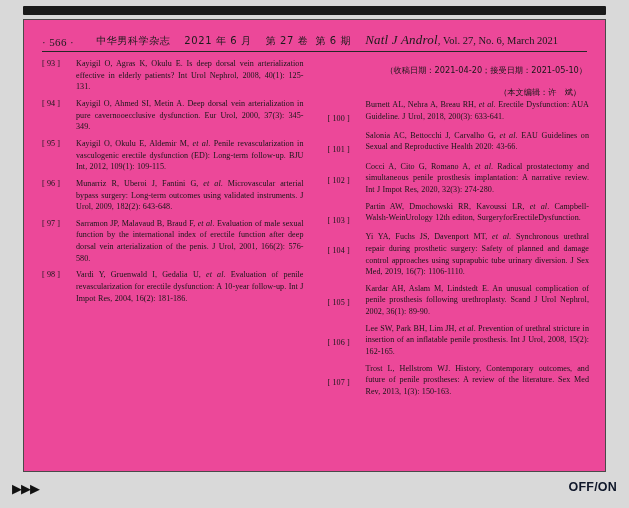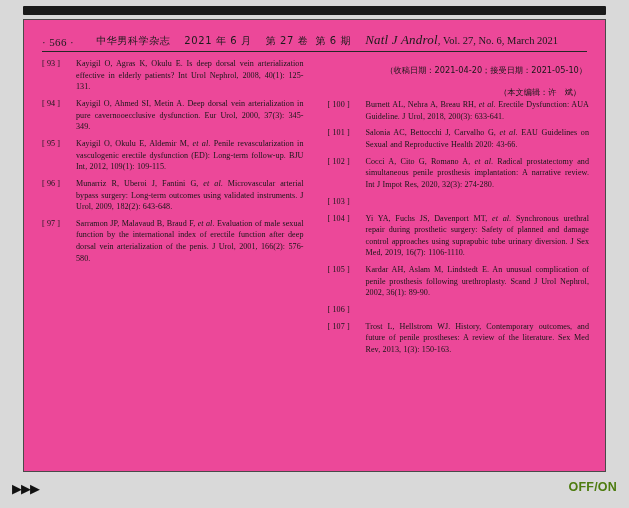--- a/index.html
+++ b/index.html
@@ -63,21 +63,21 @@
     line-height:11.6px;
     color:#171717;
   }
   .ref .num{
     flex:0 0 auto;
     white-space:nowrap;
     font-size:8.1px;
     letter-spacing:.1px;
   }
   .col-left .ref .num{width:26px;}
-  .col-right .ref .num{width:30px;}
+  .col-right .ref .num{width:30px;margin-top:14px;}
   .ref .body{
     flex:1 1 auto;
     text-align:justify;
     text-justify:inter-word;
     letter-spacing:.05px;
     word-spacing:.3px;
     margin-left:8px;
   }
   .ref .body i{font-style:italic;}
 
@@ -97,21 +97,21 @@
     position:absolute;left:0;top:474px;width:629px;height:34px;
     background:#d9d9d9;
   }
   .play-icon{
     position:absolute;left:12px;top:8px;
     color:#111;font-size:13px;line-height:13px;letter-spacing:-1px;
     font-family:"DejaVu Sans","Liberation Sans",sans-serif;
   }
   .offon{
     position:absolute;right:12px;top:6px;
-    color:#4d7c0f;font-size:12.5px;font-weight:bold;letter-spacing:.2px;
+    color:#0f172a;font-size:12.5px;font-weight:bold;letter-spacing:.2px;
     font-family:"Liberation Sans","DejaVu Sans",sans-serif;
   }
 </style>
 </head>
 <body>
 
 <div class="app">
 
   <div class="titlebar"></div>
 
@@ -157,51 +157,57 @@
             <span class="body">Kayigil O, Okulu E, Aldemir M, <i>et al</i>. Penile revascularization in vasculogenic erectile dysfunction (ED): Long-term follow-up. BJU Int, 2012, 109(1): 109-115.</span>
           </div>
           <div class="ref">
             <span class="num">[ 96 ]</span>
             <span class="body">Munarriz R, Uberoi J, Fantini G, <i>et al</i>. Microvascular arterial bypass surgery: Long-term outcomes using validated instruments. J Urol, 2009, 182(2): 643-648.</span>
           </div>
           <div class="ref">
             <span class="num">[ 97 ]</span>
             <span class="body">Sarramon JP, Malavaud B, Braud F, <i>et al</i>. Evaluation of male sexual function by the international index of erectile function after deep dorsal vein arterialization of the penis. J Urol, 2001, 166(2): 576-580.</span>
           </div>
+          <div class="ref">
+            <span class="num">[ 98 ]</span>
+            <span class="body">Vardi Y, Gruenwald I, Gedalia U, <i>et al</i>. Evaluation of penile revascularization for erectile dysfunction: A 10-year follow-up. Int J Impot Res, 2004, 16(2): 181-186.</span>
+          </div>
         </div>
       <div class="col col-right">
         <div class="tail">
           <div class="line1">（收稿日期：2021-04-20；接受日期：2021-05-10）</div>
           <div class="line2">（本文编辑：许　斌）</div>
         </div>
       <div class="ref">
             <span class="num">[ 100 ]</span>
             <span class="body">Burnett AL, Nehra A, Breau RH, <i>et al</i>. Erectile Dysfunction: AUA Guideline. J Urol, 2018, 200(3): 633-641.</span>
           </div>
           <div class="ref">
             <span class="num">[ 101 ]</span>
             <span class="body">Salonia AC, Bettocchi J, Carvalho G, <i>et al</i>. EAU Guidelines on Sexual and Reproductive Health 2020: 43-66.</span>
           </div>
           <div class="ref">
             <span class="num">[ 102 ]</span>
             <span class="body">Cocci A, Cito G, Romano A, <i>et al</i>. Radical prostatectomy and simultaneous penile prosthesis implantation: A narrative review. Int J Impot Res, 2020, 32(3): 274-280.</span>
           </div>
           <div class="ref">
             <span class="num">[ 103 ]</span>
+            <span class="body">Partin AW, Dmochowski RR, Kavoussi LR, <i>et al</i>. Campbell-Walsh-WeinUrology 12th editon, SurgeryforErectileDysfunction.</span>
           </div>
           <div class="ref">
             <span class="num">[ 104 ]</span>
             <span class="body">Yi YA, Fuchs JS, Davenport MT, <i>et al</i>. Synchronous urethral repair during prosthetic surgery: Safety of planned and damage control approaches using suprapubic tube urinary diversion. J Sex Med, 2019, 16(7): 1106-1110.</span>
           </div>
           <div class="ref">
             <span class="num">[ 105 ]</span>
             <span class="body">Kardar AH, Aslam M, Lindstedt E. An unusual complication of penile prosthesis following urethroplasty. Scand J Urol Nephrol, 2002, 36(1): 89-90.</span>
           </div>
           <div class="ref">
             <span class="num">[ 106 ]</span>
+            <span class="body">Lee SW, Park BH, Lim JH, <i>et al</i>. Prevention of urethral stricture in insertion of an inflatable penile prosthesis. Int J Urol, 2008, 15(2): 162-165.</span>
           </div>
           <div class="ref">
             <span class="num">[ 107 ]</span>
             <span class="body">Trost L, Hellstrom WJ. History, Contemporary outcomes, and future of penile prostheses: A review of the literature. Sex Med Rev, 2013, 1(3): 150-163.</span>
           </div>
         </div>
     </div>
 
   </div>
 

